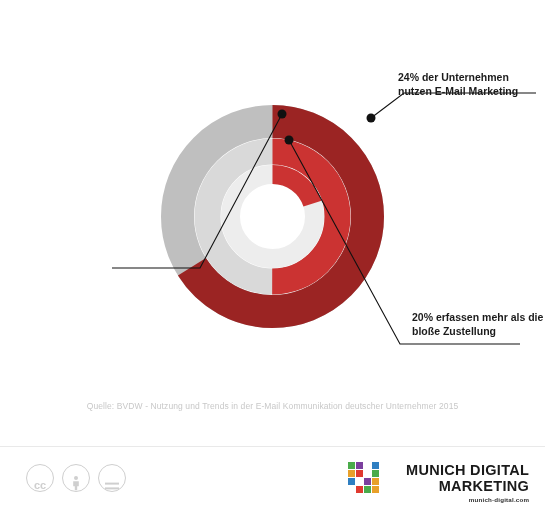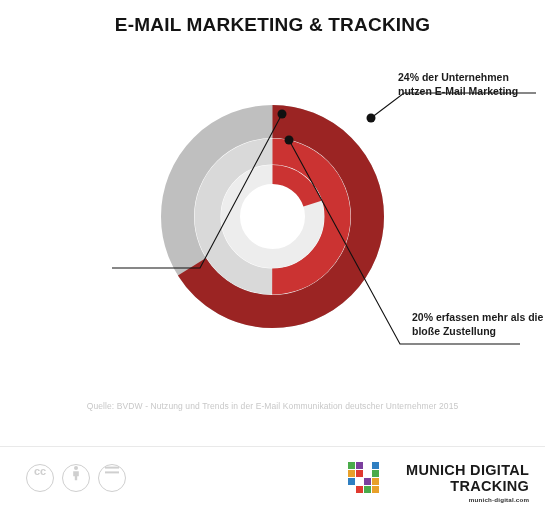--- a/index.html
+++ b/index.html
@@ -73,21 +73,21 @@
     left: 26px;
     top: 464px;
     display: flex;
     gap: 8px;
     align-items: center;
   }
   .cc-badge {
     width: 28px; height: 28px;
     border-radius: 50%;
     border: 1.6px solid #cfcfcf;
-    display: flex; align-items: flex-start; justify-content: center;
+    display: flex; align-items: flex-end; justify-content: center;
     color: #cfcfcf;
     font-size: 11px;
     font-weight: bold;
     box-sizing: border-box;
   }
   .logo-block {
     position: absolute;
     left: 348px;
     top: 462px;
     display: flex;
@@ -110,21 +110,20 @@
     letter-spacing: 0.2px;
     color: #2b2b2b;
     margin-top: 2px;
   }
 </style>
 </head>
 <body>
 
 <div id="infographic">
 
-  <div class="title">E-MAIL MARKETING &amp; TRACKING</div>
 
   <div class="chart-wrap">
     <svg class="donut" width="225" height="225" viewBox="0 0 225 225">
 
       <circle cx="112.5" cy="112.5" r="95" fill="none" stroke="#BFBFBF" stroke-width="33"></circle>
       <circle cx="112.5" cy="112.5" r="95" fill="none" stroke="#9B2423" stroke-width="33" stroke-dasharray="393.96 202.95" transform="rotate(-90 112.5 112.5)"></circle>
 
       <circle cx="112.5" cy="112.5" r="65" fill="none" stroke="#D9D9D9" stroke-width="26"></circle>
       <circle cx="112.5" cy="112.5" r="65" fill="none" stroke="#CB3332" stroke-width="26" stroke-dasharray="204.20 204.20" transform="rotate(-90 112.5 112.5)"></circle>
 
@@ -186,18 +185,18 @@
       <rect x="24" y="8" width="7" height="7" fill="#4aab4a"></rect>
       <rect x="0" y="16" width="7" height="7" fill="#2f7fc1"></rect>
       <rect x="16" y="16" width="7" height="7" fill="#7b3f9e"></rect>
       <rect x="24" y="16" width="7" height="7" fill="#e8a02a"></rect>
       <rect x="8" y="24" width="7" height="7" fill="#e03a2f"></rect>
       <rect x="16" y="24" width="7" height="7" fill="#4aab4a"></rect>
       <rect x="24" y="24" width="7" height="7" fill="#e8a02a"></rect>
     </svg>
     <div class="logo-text">
       <div class="logo-line1">MUNICH DIGITAL</div>
-      <div class="logo-line2">TRACKING</div>
+      <div class="logo-line2">MARKETING</div>
       <div class="logo-url">munich-digital.com</div>
     </div>
   </div>
 
 </div>
 
 </body></html>

